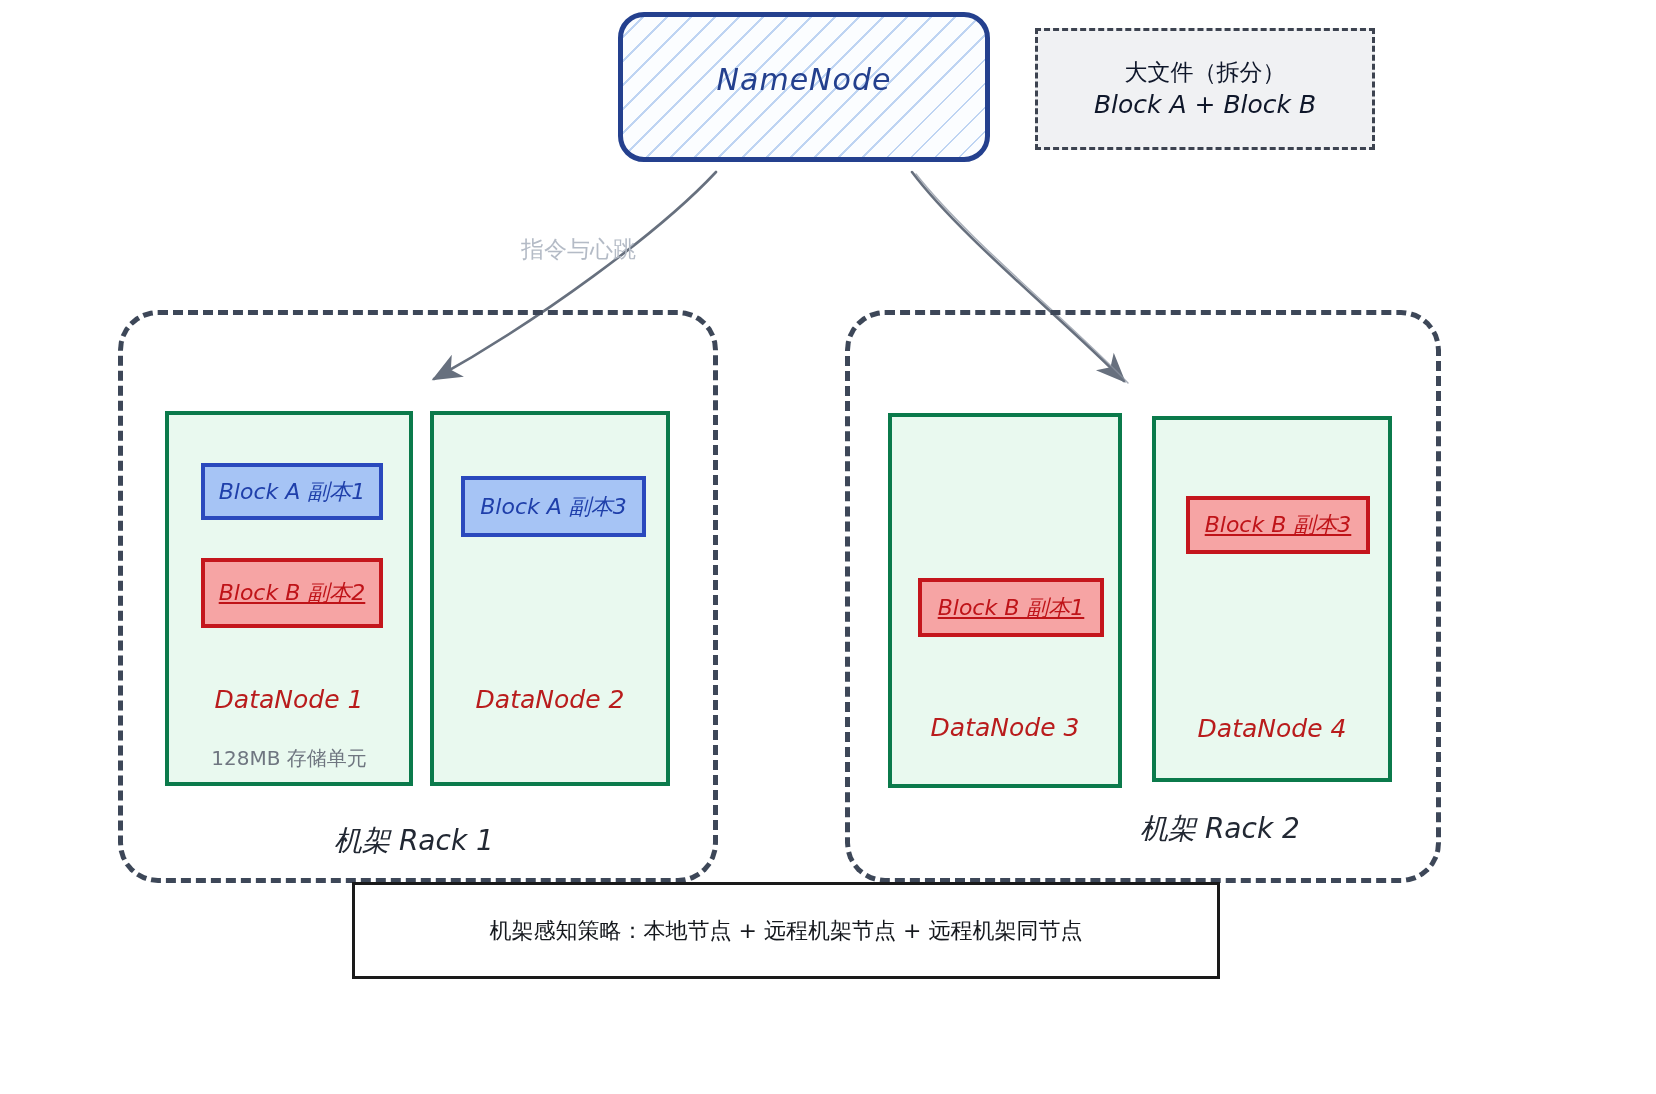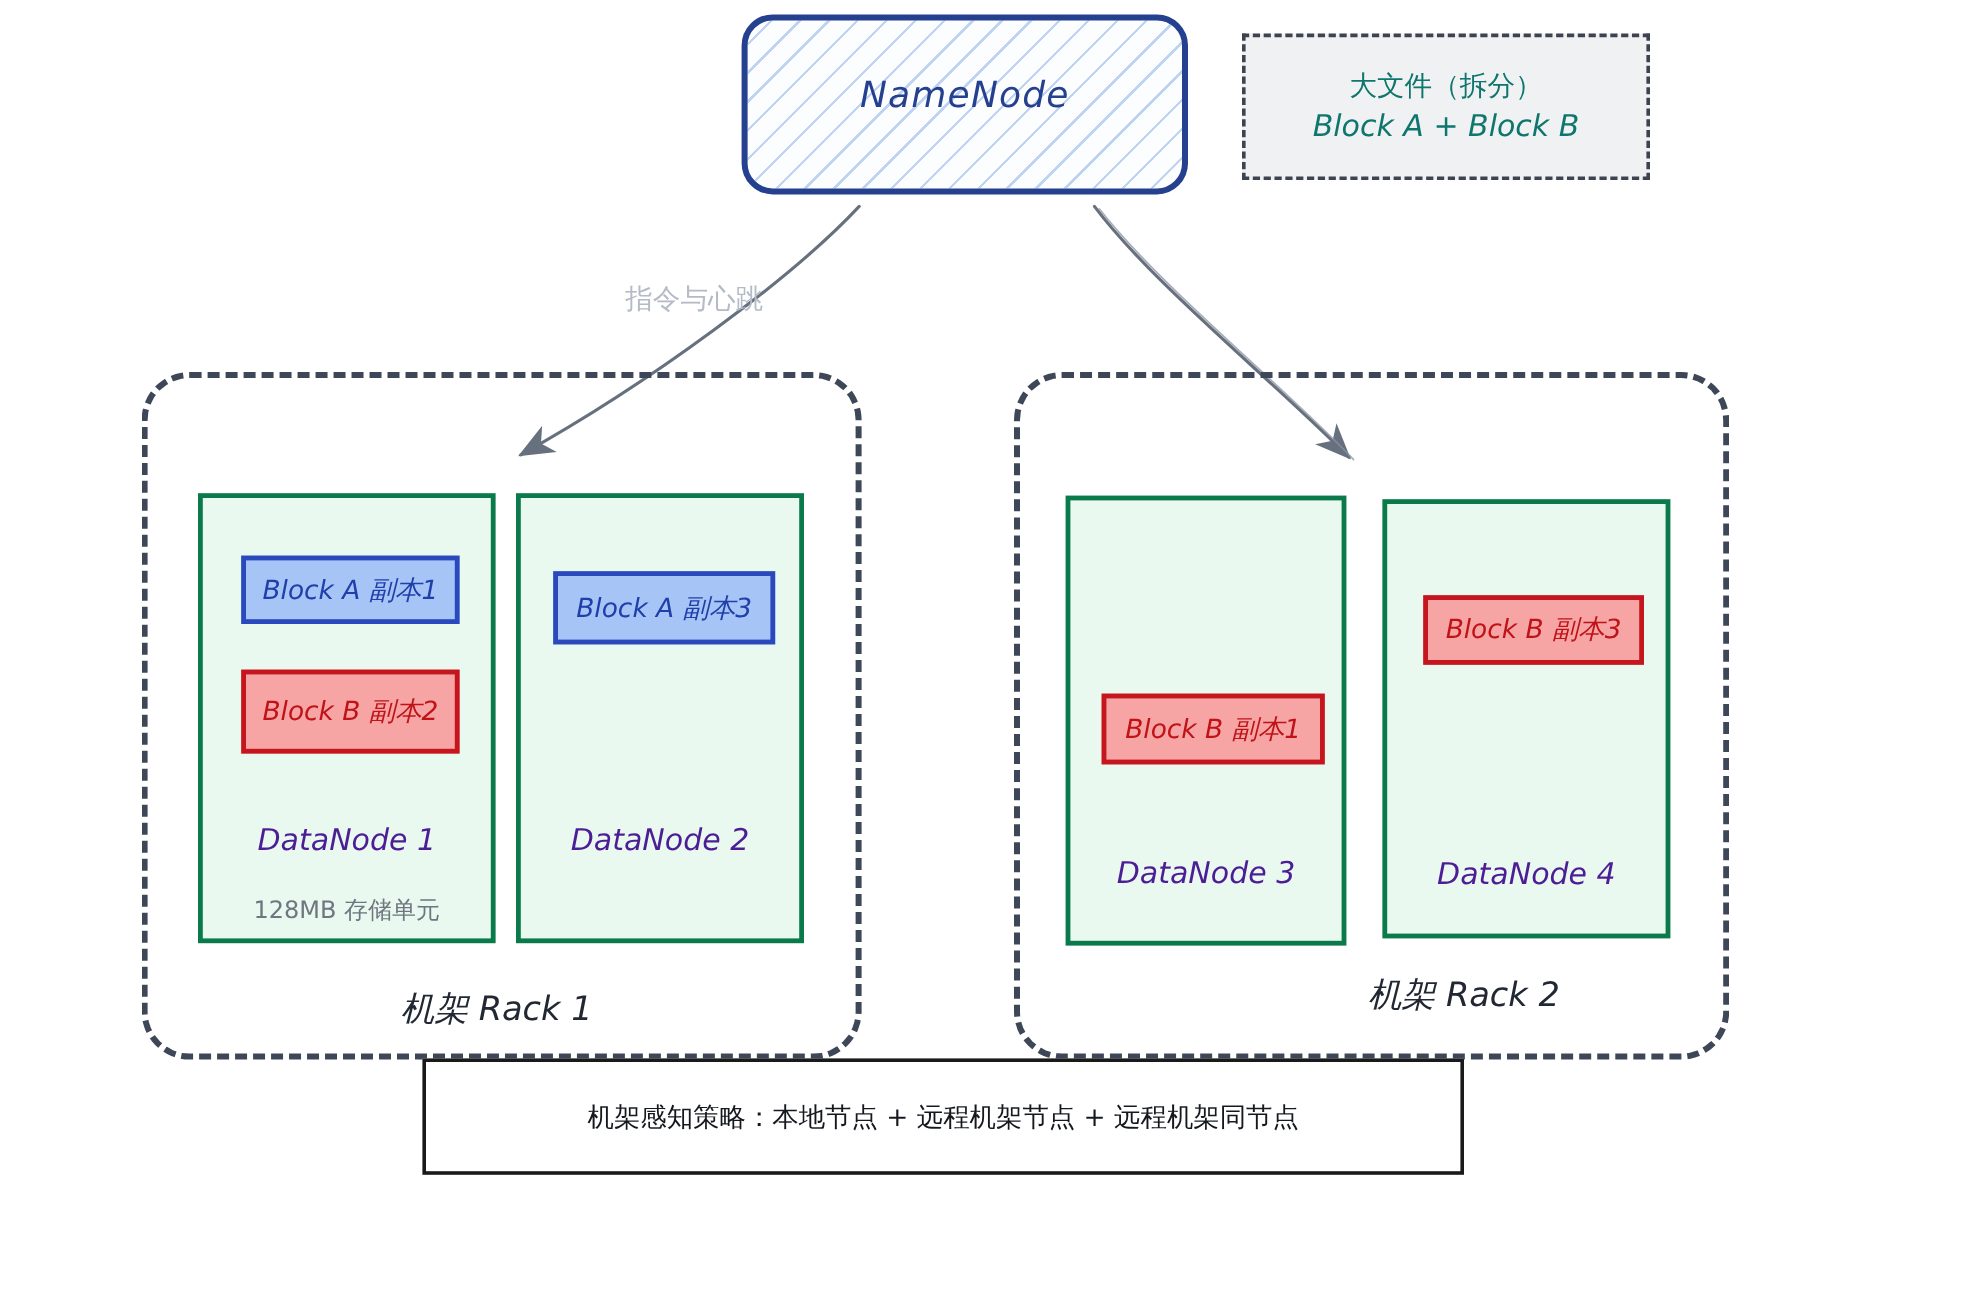--- a/index.html
+++ b/index.html
@@ -65,21 +65,21 @@
     top: 28px;
     width: 340px;
     height: 122px;
     box-sizing: border-box;
     border: 3px dashed #3d4350;
     background: #f0f1f3;
     display: flex;
     flex-direction: column;
     align-items: center;
     justify-content: center;
-    color: #0f766e;
+    color: #0f172a;
   }
   #legend .lg-line1 { font-size: 23px; line-height: 1.35; }
   #legend .lg-line2 { font-size: 25px; line-height: 1.35; font-style: italic; }
 
   
   #arrows {
     position: absolute;
     left: 0; top: 0;
     width: 1656px;
     height: 1094px;
@@ -126,21 +126,21 @@
   #dn-2 { left: 430px;  top: 411px; width: 240px; height: 375px; }
   #dn-3 { left: 888px;  top: 413px; width: 234px; height: 375px; }
   #dn-4 { left: 1152px; top: 416px; width: 240px; height: 366px; }
 
   .dn-name {
     position: absolute;
     width: 100%;
     text-align: center;
     font-size: 25px;
     font-style: italic;
-    color: #4c1d95;
+    color: #b91c1c;
     white-space: nowrap;
   }
   .dn-unit {
     position: absolute;
     width: 100%;
     text-align: center;
     font-size: 20px;
     color: #6f7680;
     white-space: nowrap;
   }
@@ -158,20 +158,21 @@
   }
   .block.blue {
     border: 4px solid #2a49bd;
     background: #a6c4f5;
     color: #1f3faa;
   }
   .block.red {
     border: 4px solid #c4161c;
     background: #f6a4a4;
     color: #bf1318;
+    text-decoration: underline;
   }
 
   
   #caption {
     position: absolute;
     left: 352px;
     top: 882px;
     width: 868px;
     height: 97px;
     box-sizing: border-box;

